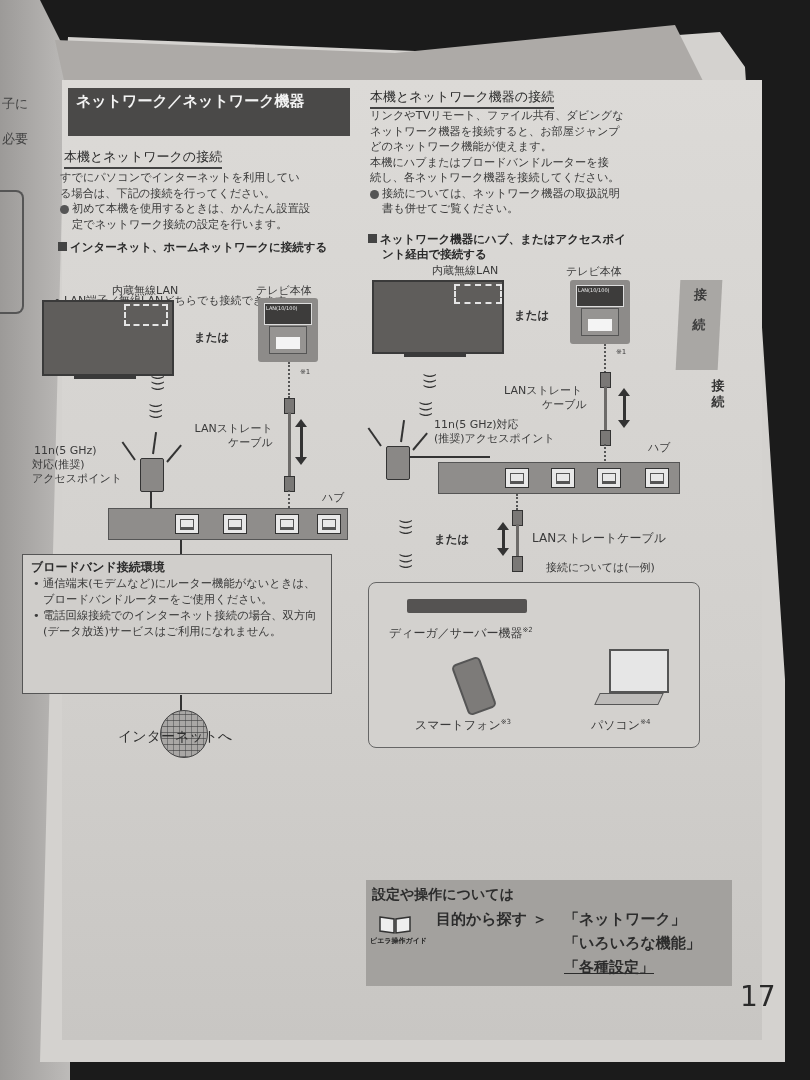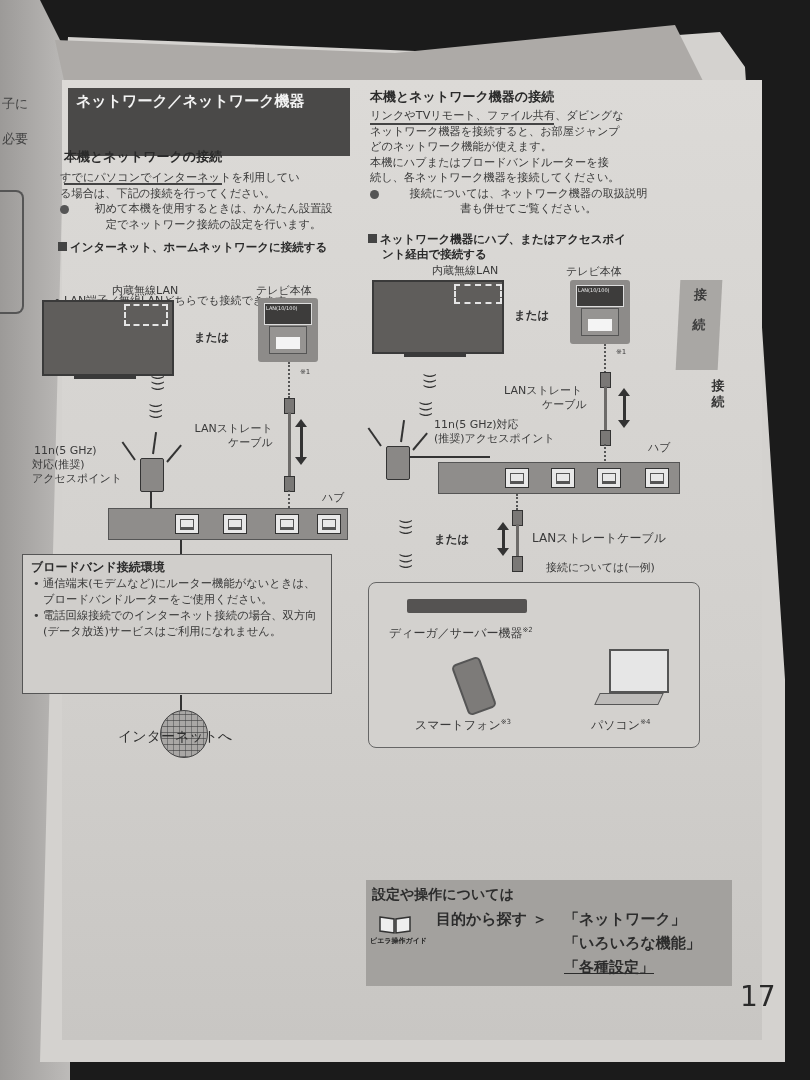--- a/index.html
+++ b/index.html
@@ -3,24 +3,24 @@
 <meta charset="utf-8">
 <style>
   html,body{margin:0;padding:0;}
   body{width:810px;height:1080px;position:relative;overflow:hidden;background:#1b1b1b;font-family:"DejaVu Sans",sans-serif;color:#2e2e2e;}
   .prev-page{position:absolute;left:0;top:0;width:70px;height:1080px;background:linear-gradient(90deg,#9c9a98,#bdbbb9);clip-path:polygon(0 0,40px 0,70px 60px,70px 1080px,0 1080px);}
   .prev-text{position:absolute;left:2px;font-size:13px;color:#444;}
   .prev-box{position:absolute;left:-6px;top:190px;width:28px;height:120px;border:2px solid #555;border-left:none;border-radius:0 8px 8px 0;}
   .page{position:absolute;left:40px;top:22px;width:745px;height:1040px;background:#d4d2cf;clip-path:polygon(28px 15px,400px 30px,680px 10px,705px 45px,770px 1040px,0 1040px,25px 60px);}
   .page-top{position:absolute;left:55px;top:25px;width:650px;height:60px;background:#adaaa7;clip-path:polygon(0 15px,340px 28px,620px 0,640px 40px,650px 60px,10px 60px);}
   .white-area{position:absolute;left:62px;top:80px;width:700px;height:960px;background:linear-gradient(180deg,#dcdad7 0%,#d2d0cd 60%,#c8c6c3 100%);}
-  .section-title-bar{position:absolute;left:68px;top:88px;width:282px;height:68px;background:#4a4948;color:#f3f3f3;font-weight:bold;font-size:15px;line-height:23px;padding:2px 8px;box-sizing:border-box;}
-  .h2{position:absolute;font-weight:bold;font-size:13px;border-bottom:2px solid #444;padding-bottom:17px;color:#2a2a2a;}
+  .section-title-bar{position:absolute;left:68px;top:88px;width:282px;height:48px;background:#4a4948;color:#f3f3f3;font-weight:bold;font-size:15px;line-height:23px;padding:2px 8px;box-sizing:border-box;}
+  .h2{position:absolute;font-weight:normal;font-size:13px;border-bottom:2px solid #444;padding-bottom:1px;color:#2a2a2a;}
   .body-text{position:absolute;font-size:11.2px;line-height:15.5px;color:#3a3a3a;}
-  .bullet{position:relative;padding-left:12px;text-align:center;}
+  .bullet{position:relative;padding-left:12px;}
   .bullet::before{content:"";position:absolute;left:0;top:4px;width:9px;height:9px;border-radius:50%;background:#555;}
   .h3{position:absolute;font-weight:bold;font-size:11.5px;line-height:15px;color:#2a2a2a;}
   .sq{display:inline-block;width:9px;height:9px;background:#444;margin-right:3px;vertical-align:0;}
   .small{position:absolute;font-size:11px;color:#3a3a3a;margin-top:31px;}
   .label{position:absolute;font-size:11px;color:#3a3a3a;}
   .label-b{position:absolute;font-size:11.5px;font-weight:bold;color:#333;}
   .tv{position:absolute;background:#5f5d5b;border:2px solid #3a3a3a;}
   .tv-dash{position:absolute;border:2px dashed #e5e5e5;}
   .tv-stand{position:absolute;height:4px;background:#3a3a3a;}
   .tv-back{position:absolute;background:#8d8b89;border-radius:3px;}

